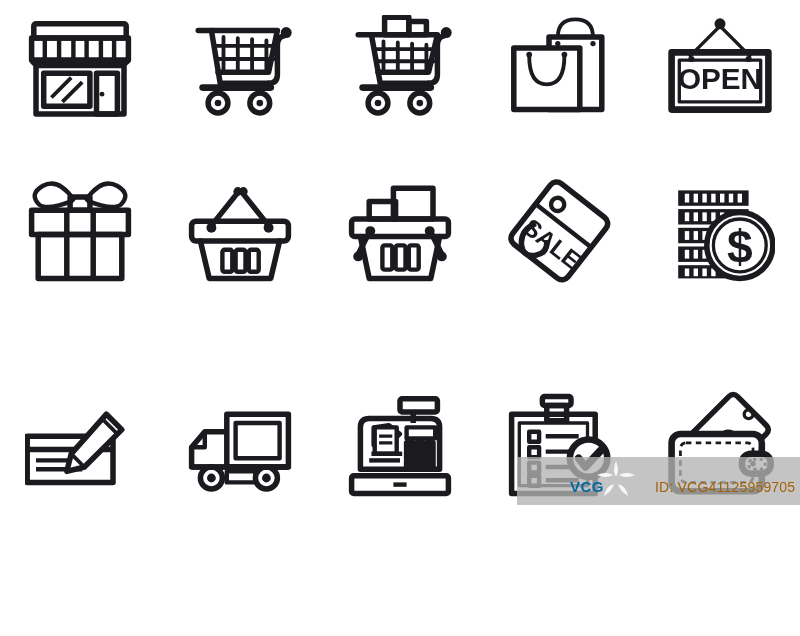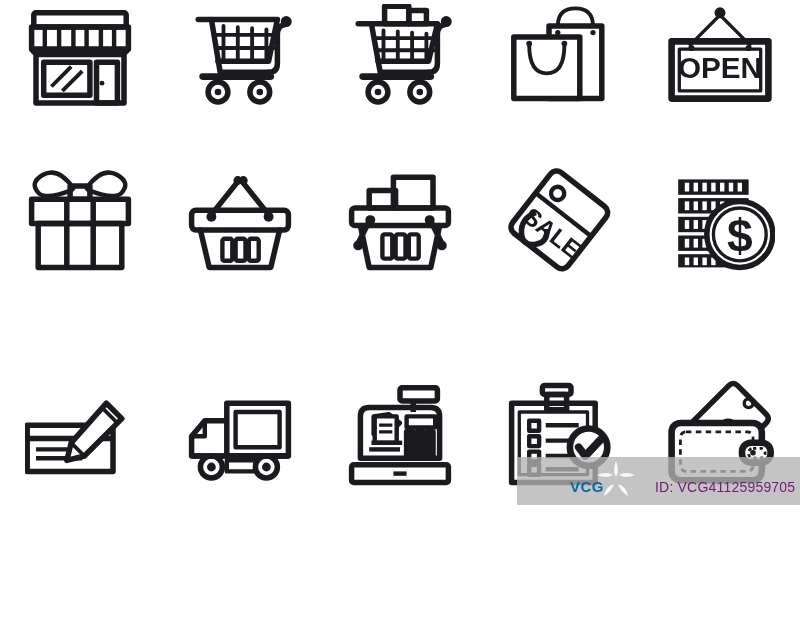--- a/index.html
+++ b/index.html
@@ -10,21 +10,21 @@
     overflow:hidden;
     position:relative;
   }
   #sheet{
     position:relative;
     width:800px;height:636px;
     background:#ffffff;
   }
   .grid{
     position:absolute;
-    left:0;top:4px;
+    left:0;top:15px;
     width:800px;height:446px;
     display:grid;
     grid-template-columns:repeat(5,160px);
     grid-template-rows:160px 215px 215px;
     text-align:center;
   }
   .cell{
     position:relative;
     display:flex;
     flex-direction:column;
@@ -66,21 +66,21 @@
     font-size:15px;
     font-weight:bold;
     color:#0369a1;
     letter-spacing:.5px;
     pointer-events:none;
   }
   #wm-id{
     position:absolute;
     left:655px;top:479px;
     font-size:14px;
-    color:#701a75;
+    color:#a16207;
     letter-spacing:.2px;
     white-space:nowrap;
     pointer-events:none;
   }
 </style>
 </head>
 <body>
 
 <div id="sheet">
 

